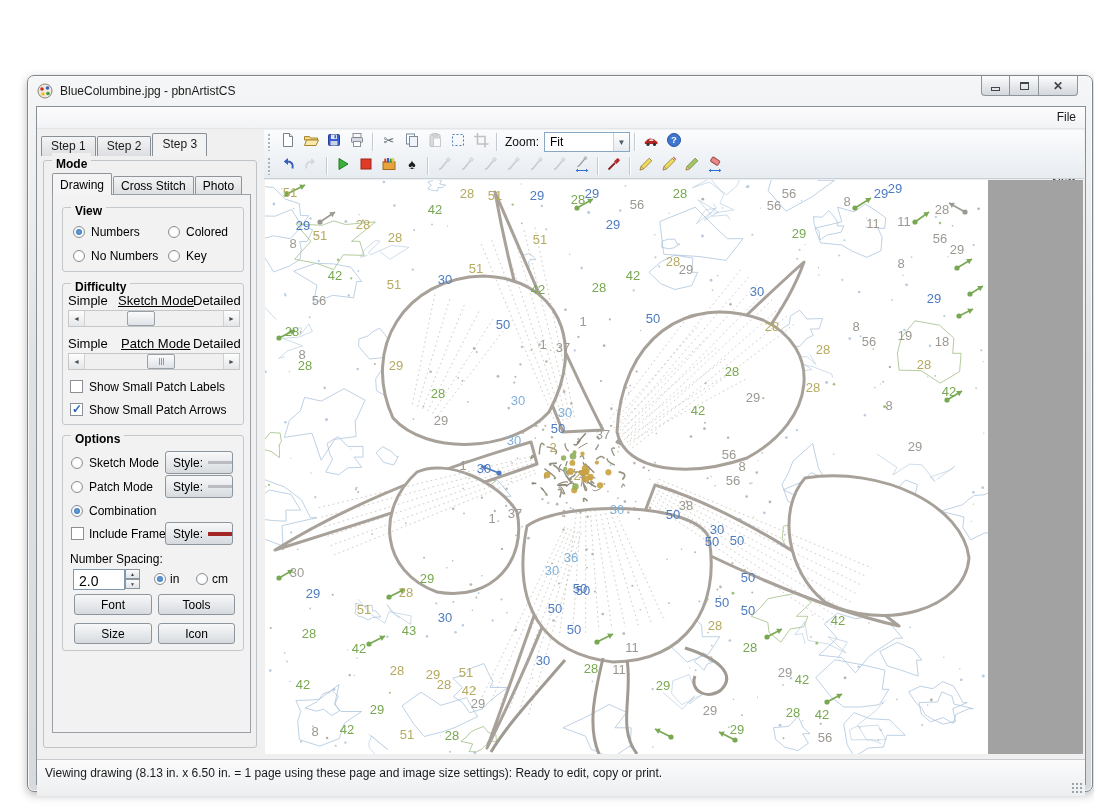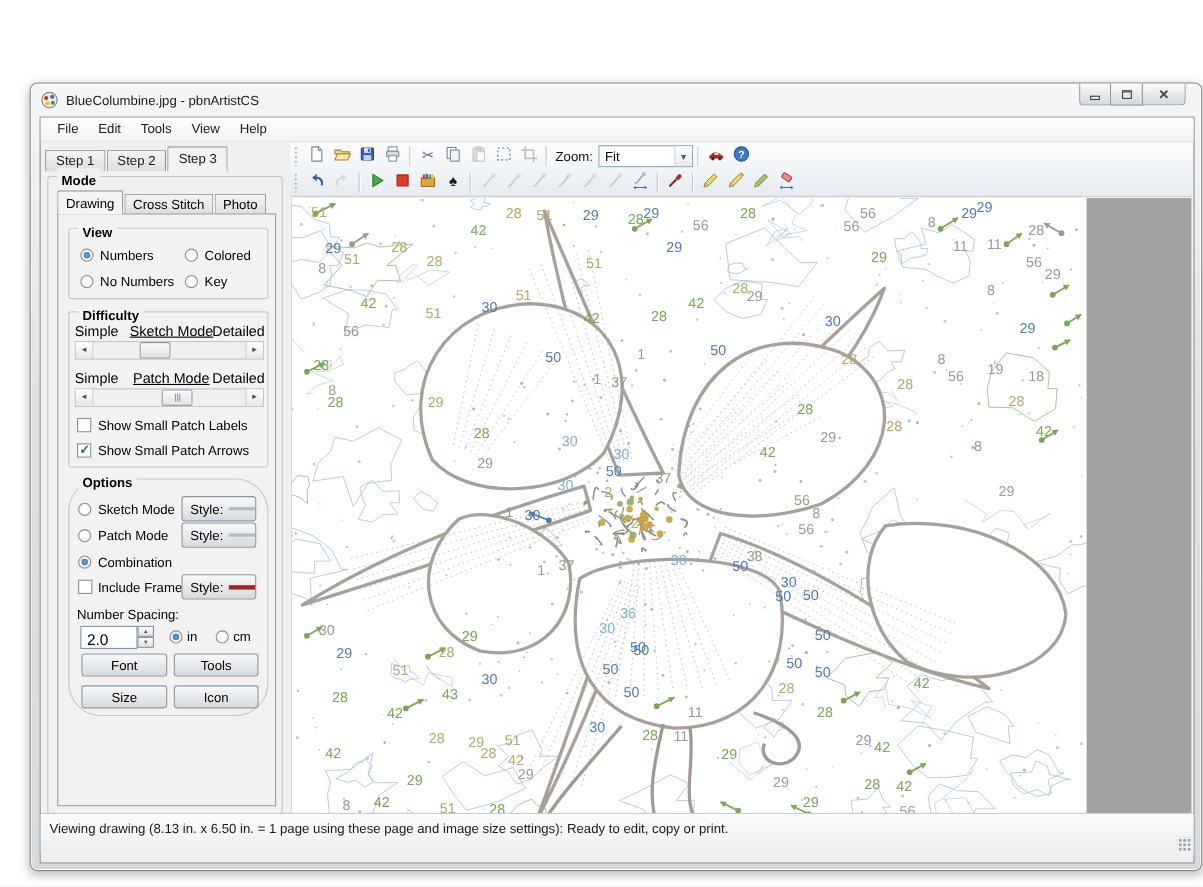--- a/index.html
+++ b/index.html
@@ -20,21 +20,21 @@
   .winbtn.first { border-radius:0 0 0 4px; }
   .winbtn.last  { width:39px; border-radius:0 0 4px 0; font-size:12px; font-weight:bold; }
   .winbtn + .winbtn { border-left:none; }
   .min-glyph { width:9px; height:4px; border:1px solid #41464b; margin-top:6px; }
   .max-glyph { width:9px; height:8px; border:1px solid #41464b; box-shadow:inset 0 1px 0 #41464b; }
 
   
   .client { position:absolute; left:8px; top:30px; width:1050px; height:679px;
     background:#f0f0f0; border:1px solid #898f96; }
   .menubar { position:absolute; left:0; top:0; right:0; height:22px;
-    background:linear-gradient(#fcfcfd,#f1f3f5); border-bottom:1px solid #e3e6e9; display:flex; align-items:flex-start; padding-left:6px; }
+    background:linear-gradient(#fcfcfd,#f1f3f5); border-bottom:1px solid #e3e6e9; display:flex; align-items:flex-end; padding-left:6px;flex-direction:column; }
   .menu-item { font-size:12px; color:#1a1a1a; padding:3px 9px; }
 
   
   .steptabs { position:absolute; left:4px; top:27px; display:flex; align-items:flex-end; height:22px; }
   .steptab { font-size:12px; color:#1a1a1a; height:20px; padding:2px 9px 0;
     background:linear-gradient(#f3f4f5,#dcdee1); border:1px solid #898f96; border-bottom:none; border-radius:2px 2px 0 0; margin-right:1px; }
   .steptab.active { background:#f2f2f2; height:23px; padding-top:3px; position:relative; z-index:3; }
 
   
   .toolbars { position:absolute; left:227px; top:23px; right:1px; height:49px;
@@ -56,21 +56,21 @@
   .groupbox > .cap { position:absolute; top:-8px; left:8px; background:#f0f0f0; padding:4px 4px; font-size:12px; font-weight:bold; color:#000; }
   .mode-box { left:6px; top:53px; width:214px; height:588px; border-color:#bfc4c8; }
   .modetabs { position:absolute; left:8px; top:13px; display:flex; align-items:flex-end; height:21px; }
   .modetab { font-size:12px; height:19px; padding:2px 7px 0; background:linear-gradient(#f3f4f5,#dcdee1);
     border:1px solid #8f959b; border-bottom:none; border-radius:2px 2px 0 0; margin-right:1px; }
   .modetab.active { background:#f4f4f4; height:22px; padding-top:4px; z-index:3; position:relative; }
   .tabpage { position:absolute; left:8px; top:33px; width:199px; height:539px; border:1px solid #9aa0a5; background:#f2f2f2; }
 
   .view-box { left:9px; top:12px; width:182px; height:65px; }
   .diff-box { left:9px; top:88px; width:182px; height:142px; }
-  .opt-box  { left:9px; top:240px; width:182px; height:216px;border-radius:30px; }
+  .opt-box  { left:9px; top:240px; width:182px; height:216px; }
   .view-box > .cap, .diff-box > .cap, .opt-box > .cap { background:#f2f2f2; }
 
   .radio { position:absolute; width:12px; height:12px; border:1px solid #8b9096; border-radius:50%;
     background:radial-gradient(#ffffff 40%, #e9edf0); }
   .radio.sel::after { content:""; position:absolute; left:2px; top:2px; width:6px; height:6px; border-radius:50%;
     background:radial-gradient(#6fa3d8, #2f6eb4); }
   .check { position:absolute; width:13px; height:13px; border:1px solid #8b9096; background:#fff; }
   .check.on::after { content:"✓"; position:absolute; left:1px; top:-2px; font-size:12px; font-weight:bold; color:#2a62b8; }
   .lbl { position:absolute; font-size:12px; color:#000; white-space:nowrap; }
 
@@ -93,21 +93,21 @@
   .spinbox { position:absolute; width:52px; height:21px; border:1px solid #7f99b1; background:#fff; font-size:14px; padding:3px 0 0 5px; }
   .spincol { position:absolute; width:15px; height:21px; }
   .spinbtn { position:absolute; left:0; width:15px; height:10px; border:1px solid #8d969e; background:linear-gradient(#fafbfc,#dfe3e7);
     display:flex; align-items:center; justify-content:center; font-size:5px; color:#444; }
 
   
   .canvas { position:absolute; left:228px; top:73px; width:818px; height:574px; background:#a2a2a2; overflow:hidden; }
   .art { position:absolute; left:0; top:0; width:723px; height:574px; background:#fff; }
 
   
-  .statusbar { position:absolute; left:0; top:632px; right:0; height:37px;
+  .statusbar { position:absolute; left:0; top:652px; right:0; height:37px;
     background:linear-gradient(#fbfbfc,#eceef0); border-top:1px solid #c8ccd0; }
   .status-text { position:absolute; left:8px; top:6px; font-size:12px; color:#1a1a1a; }
   .sizegrip { position:absolute; right:2px; bottom:2px; width:13px; height:13px;
     background-image:radial-gradient(#9aa3ab 40%, transparent 44%); background-size:4px 4px; background-position:1px 1px; }
 </style>
 </head>
 <body>
 
 <div class="window">
   <div class="titlebar">

